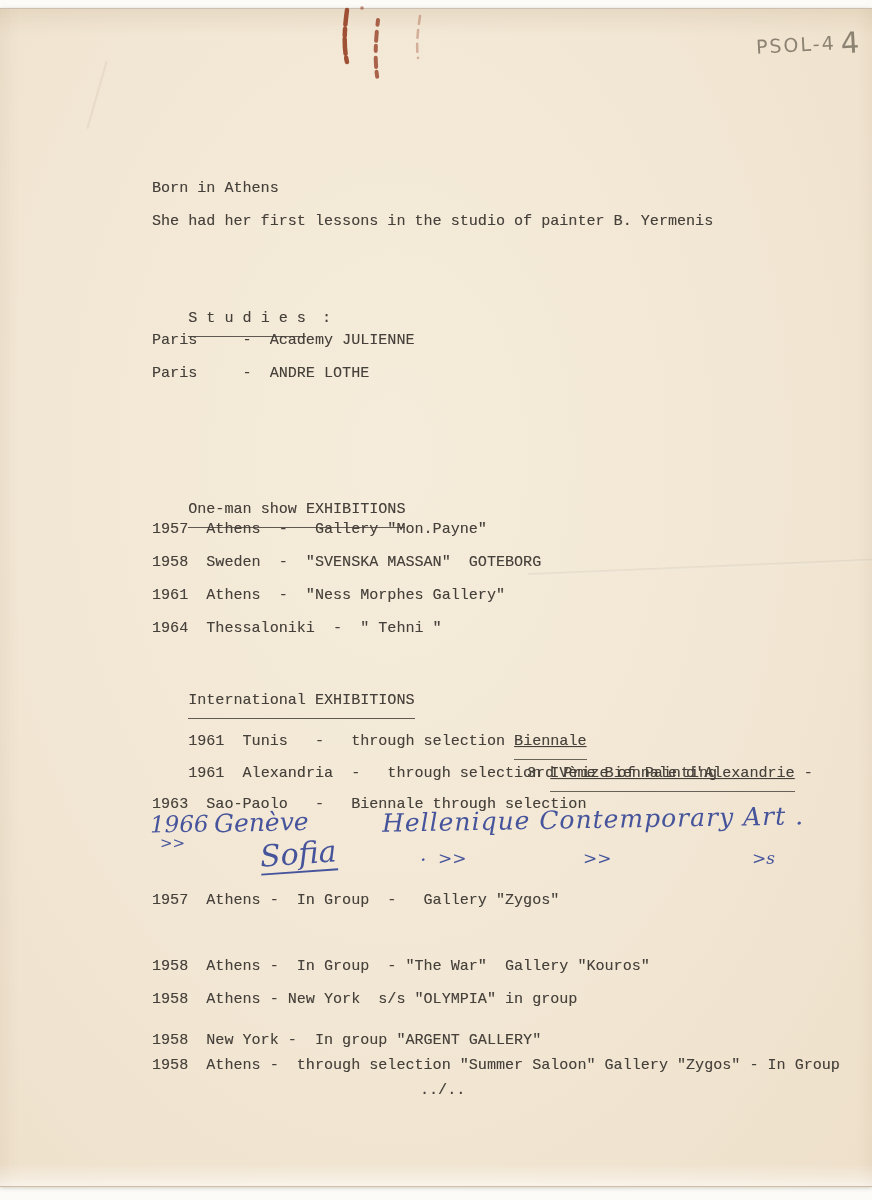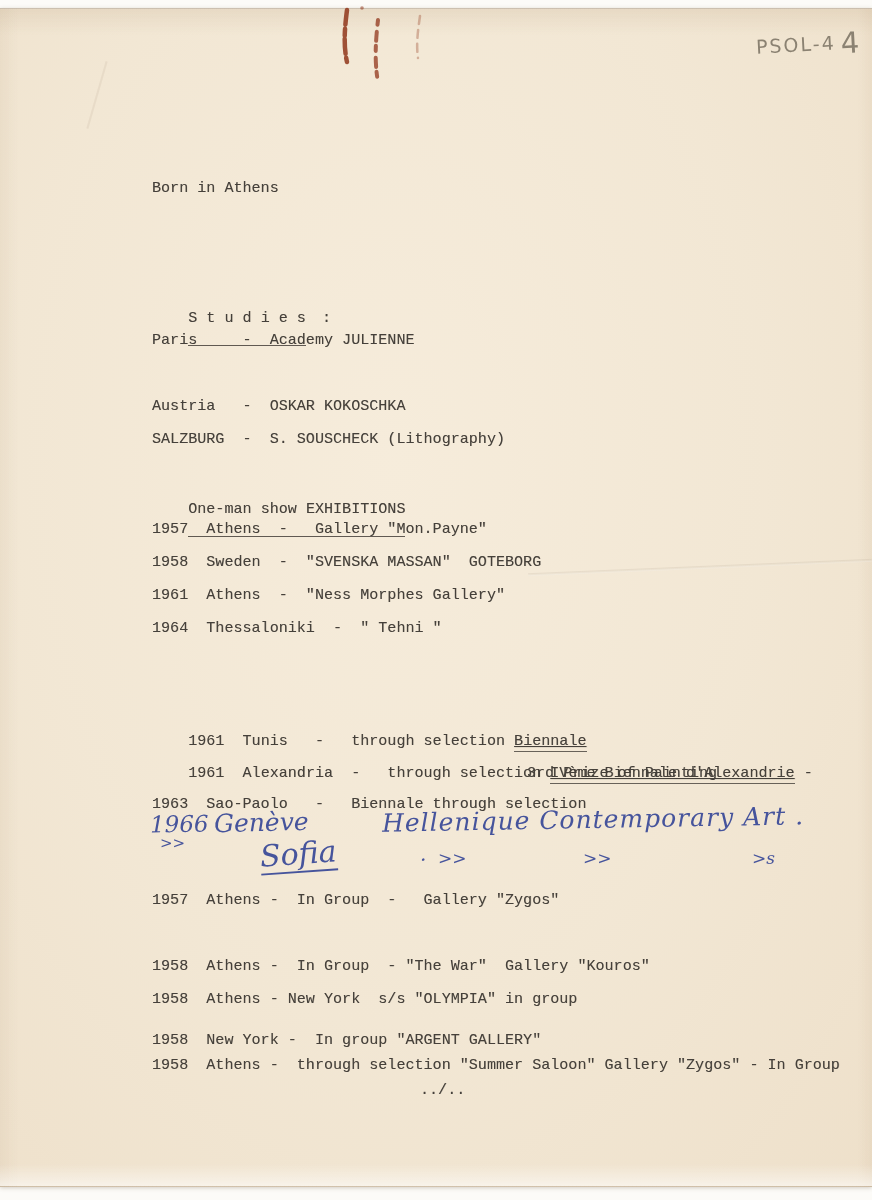--- a/index.html
+++ b/index.html
@@ -39,27 +39,27 @@
     position:absolute;left:152px;
     font:15px/22px "Liberation Mono", monospace;
     color:#45403a;
     white-space:pre;
     letter-spacing:0.05px;
     text-shadow:0.3px 0.3px 0.4px rgba(69,64,58,0.35);
     text-align:center;
   }
   .u{
     border-bottom:1.6px solid rgba(69,64,58,0.85);
-    padding-bottom:18px;
+    padding-bottom:9px;
     margin-top:16px;
   }
   .u2{
     text-decoration:underline;
     border-bottom:1.4px solid rgba(69,64,58,0.8);
-    padding-bottom:1px;
+    padding-bottom:9px;
   }
   
   .hw{
     position:absolute;
     font-family:"DejaVu Serif", serif;
     font-style:italic;
     color:#46549c;
     white-space:pre;
   }
   .hw-underline{border-bottom:2px solid #46549c;padding-bottom:0px;}
@@ -88,36 +88,39 @@
     <path d="M46,18 C44,36 42,58 46,80" fill="none" stroke="#8a2a0e" stroke-width="4" stroke-linecap="round" stroke-dasharray="5 7 9 5" opacity="0.7"></path>
     <path d="M88,14 C86,28 84,42 86,56" fill="none" stroke="#8a2a0e" stroke-width="2.5" stroke-linecap="round" stroke-dasharray="8 6" opacity="0.3"></path>
     <circle cx="30" cy="6" r="1.8" fill="#8a2a0e" opacity="0.5"></circle>
   </svg>
 
   <div class="pencil">
     <span>PSOL-4</span><span class="big">4</span>
   </div>
 
   <div class="t" style="top:178px">Born in Athens</div>
+  <div class="t" style="top:211px">She had her first lessons in the studio of painter B. Yermenis</div>
 
   <div class="t" style="top:286px">
     <span class="u">S t u d i e s</span><span style="margin-left:16px">:</span>
   </div>
   <div class="t" style="top:330px">Paris     -  Academy JULIENNE</div>
-  <div class="t" style="top:396px">Austria   -  OSKAR KOKOSCHKA</div>
-  <div class="t" style="top:429px">SALZBURG  -  S. SOUSCHECK (Lithography)</div>
+  <div class="t" style="top:363px">Paris     -  ANDRE LOTHE</div>
 
   <div class="t" style="top:477px">
     <span class="u">One-man show EXHIBITIONS</span>
   </div>
   <div class="t" style="top:519px">1957  Athens  -   Gallery "Mon.Payne"</div>
   <div class="t" style="top:552px">1958  Sweden  -  "SVENSKA MASSAN"  GOTEBORG</div>
   <div class="t" style="top:585px">1961  Athens  -  "Ness Morphes Gallery"</div>
   <div class="t" style="top:618px">1964  Thessaloniki  -  " Tehni "</div>
 
+  <div class="t" style="top:668px">
+    <span class="u">International EXHIBITIONS</span>
+  </div>
   <div class="t" style="top:709px">
     <span>1961  Tunis   -   through selection </span><span class="u2">Biennale</span><span></span>
   </div>
   <div class="t" style="top:741px">
     <span>1961  Alexandria  -   through selection </span><span class="u2">IVème Biennale d'Alexandrie</span><span> -</span>
   </div>
   <div class="t" style="top:763px;left:527px">3rd Prize of Painting</div>
   <div class="t" style="top:794px">1963  Sao-Paolo   -   Biennale through selection</div>
 
   <div class="hw" style="top:811px;left:150px;font-size:23px;transform:rotate(-1deg)">1966</div>

